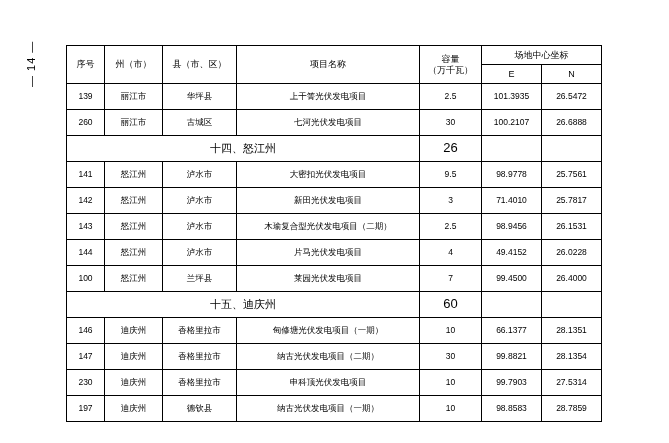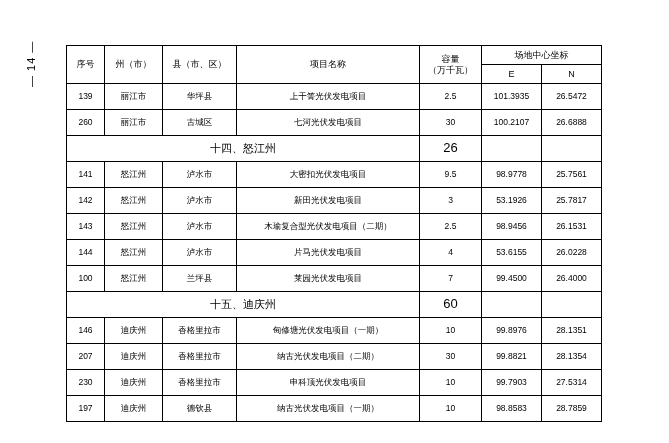--- a/index.html
+++ b/index.html
@@ -158,39 +158,39 @@
           <td class="row-cell">9.5</td>
           <td class="row-cell">98.9778</td>
           <td class="row-cell">25.7561</td>
         </tr>
         <tr>
           <td class="row-cell">142</td>
           <td class="row-cell">怒江州</td>
           <td class="row-cell">泸水市</td>
           <td class="row-cell proj-cell">新田光伏发电项目</td>
           <td class="row-cell">3</td>
-          <td class="row-cell">53.1926</td>
+          <td class="row-cell">71.4010</td>
           <td class="row-cell">25.7817</td>
         </tr>
         <tr>
           <td class="row-cell">143</td>
           <td class="row-cell">怒江州</td>
           <td class="row-cell">泸水市</td>
           <td class="row-cell proj-cell">木瑜复合型光伏发电项目（二期）</td>
           <td class="row-cell">2.5</td>
           <td class="row-cell">98.9456</td>
           <td class="row-cell">26.1531</td>
         </tr>
         <tr>
           <td class="row-cell">144</td>
           <td class="row-cell">怒江州</td>
           <td class="row-cell">泸水市</td>
           <td class="row-cell proj-cell">片马光伏发电项目</td>
           <td class="row-cell">4</td>
-          <td class="row-cell">53.6155</td>
+          <td class="row-cell">49.4152</td>
           <td class="row-cell">26.0228</td>
         </tr>
         <tr>
           <td class="row-cell">100</td>
           <td class="row-cell">怒江州</td>
           <td class="row-cell">兰坪县</td>
           <td class="row-cell proj-cell">莱园光伏发电项目</td>
           <td class="row-cell">7</td>
           <td class="row-cell">99.4500</td>
           <td class="row-cell">26.4000</td>
@@ -200,25 +200,25 @@
           <td class="section-cap">60</td>
           <td>&nbsp;</td>
           <td>&nbsp;</td>
         </tr>
         <tr>
           <td class="row-cell">146</td>
           <td class="row-cell">迪庆州</td>
           <td class="row-cell">香格里拉市</td>
           <td class="row-cell proj-cell">甸修塘光伏发电项目（一期）</td>
           <td class="row-cell">10</td>
-          <td class="row-cell">99.8976</td>
+          <td class="row-cell">66.1377</td>
           <td class="row-cell">28.1351</td>
         </tr>
         <tr>
-          <td class="row-cell">207</td>
+          <td class="row-cell">147</td>
           <td class="row-cell">迪庆州</td>
           <td class="row-cell">香格里拉市</td>
           <td class="row-cell proj-cell">纳古光伏发电项目（二期）</td>
           <td class="row-cell">30</td>
           <td class="row-cell">99.8821</td>
           <td class="row-cell">28.1354</td>
         </tr>
         <tr>
           <td class="row-cell">230</td>
           <td class="row-cell">迪庆州</td>

